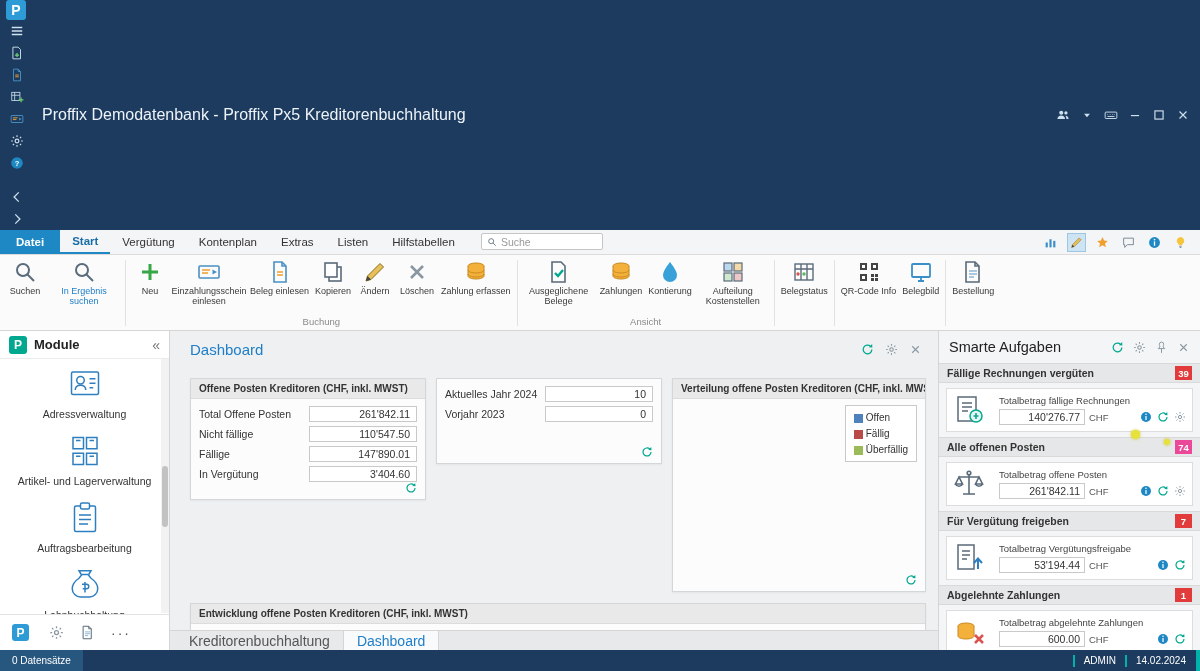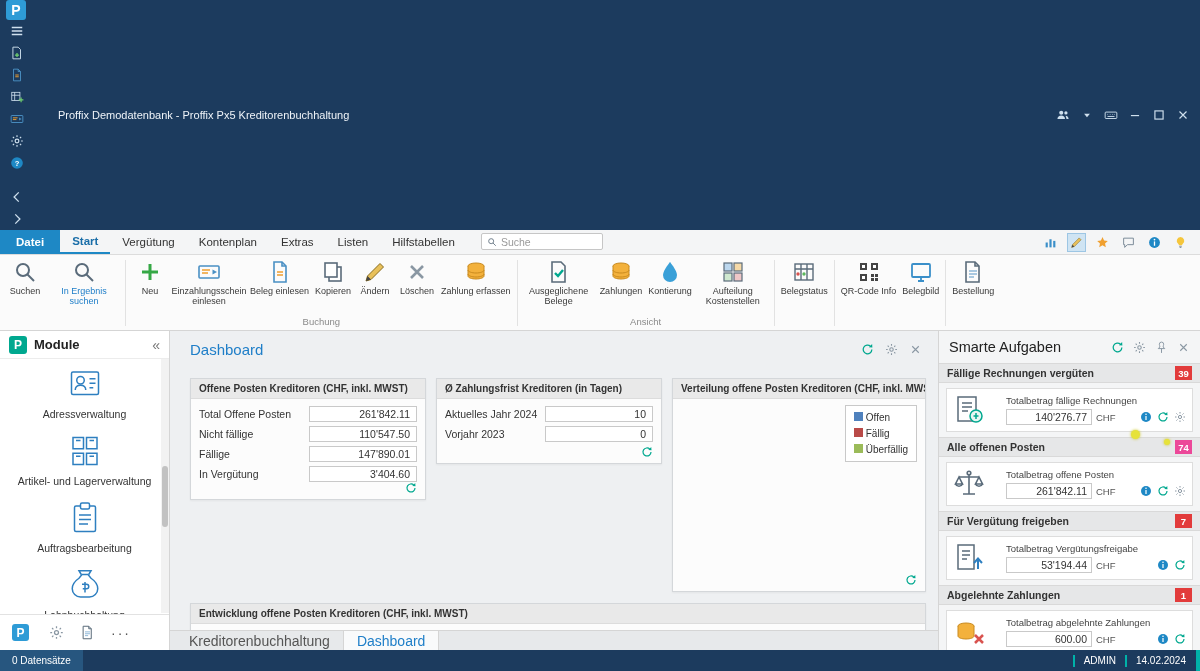--- a/index.html
+++ b/index.html
@@ -6,21 +6,21 @@
 html,body{width:1200px;height:671px;overflow:hidden}
 body{font-family:"Liberation Sans","DejaVu Sans",sans-serif;font-size:11px;color:#333;background:#fff}
 .app{width:1200px;height:671px;display:flex;flex-direction:column}
 
 .titlebar{flex:0 0 30px;background:#1c3b5e;display:flex;align-items:center;color:#d7e2ec;padding:0 6px;gap:2px}
 .logo{width:20px;height:20px;background:#2e9bd6;color:#fff;border-radius:3px;font-weight:bold;font-size:14px;display:flex;align-items:center;justify-content:center;margin-right:4px}
 .logo.small{width:17px;height:17px;font-size:12px}
 .tbtn{width:22px;height:22px;display:flex;align-items:center;justify-content:center;color:#cfe0ee}
 .tbtn svg{width:14px;height:14px}
 .tsep{width:1px;height:16px;background:#46617f;margin:0 5px}
-.tb-title{font-size:11px;color:#eef3f8;margin-left:26px;white-space:nowrap}
+.tb-title{font-size:16px;color:#eef3f8;margin-left:10px;white-space:nowrap}
 .tb-spacer{flex:1}
 .tb-right{display:flex;align-items:center;gap:2px}
 
 .tabbar{flex:0 0 23px;background:#f4f5f6;border-bottom:1px solid #dcdcdc;display:flex;align-items:stretch}
 .menu-tabs{display:flex;align-items:stretch}
 .mtab{padding:0 12px;display:flex;align-items:center;font-size:11.5px;color:#333;cursor:default}
 .mtab.backstage{background:#1e88c5;color:#fff;font-weight:bold;padding:6px 16px}
 .mtab.active{color:#1a6ea8;font-weight:bold;border-bottom:2px solid #1e88c5}
 .searchbox{width:122px;height:17px;margin:3px 0 0 14px;background:#fff;border:1px solid #c6c6c6;border-radius:2px;display:flex;align-items:center;padding:0 5px;gap:4px}
 .searchbox .sic{width:10px;height:10px;display:flex}
@@ -81,21 +81,21 @@
 .prefresh{position:absolute;right:8px;bottom:5px;display:flex;cursor:default}
 .prefresh svg{width:12px;height:12px}
 
 .pie-box{position:absolute;left:0;top:20px;right:0;bottom:0}
 .pie{position:absolute;left:22px;top:22px;width:164px;height:164px;border-radius:50%}
 .pie-label{position:absolute;font-size:9.5px;color:#fff;padding:1px 5px;border:1px solid rgba(255,255,255,.75);white-space:nowrap}
 .pl0{left:50px;top:56px}
 .pl1{left:10px;top:82px}
 .pl2{left:34px;top:138px}
 .pie-legend{position:absolute;right:8px;top:26px;background:#fff;border:1px solid #c9c9c9;padding:6px 8px;display:flex;flex-direction:column;gap:5px;z-index:2}
-.lgrow{display:flex;align-items:flex-start;gap:3px;font-size:10px;color:#333}
+.lgrow{display:flex;align-items:flex-end;gap:3px;font-size:10px;color:#333}
 .sw{width:9px;height:9px;flex:0 0 9px}
 
 #bar-ylabels{position:absolute;left:0;top:32px;width:52px;height:140px}
 #bar-plot{position:absolute;left:58px;top:32px;width:590px;height:140px;background:#fff;border:1px solid #c9c9c9}
 #bar-cols{position:absolute;left:0;right:0;top:0;bottom:0;display:flex}
 .bcol{flex:1;display:flex;align-items:flex-end;justify-content:center;gap:1px}
 #bar-legend{position:absolute;right:20px;top:40px;width:58px;background:#fff;border:1px solid #c9c9c9;padding:5px 6px;display:flex;flex-direction:column;gap:5px}
 .blrow{display:flex;align-items:center;gap:5px;font-size:9.5px;color:#333}
 .cbx{width:11px;height:11px;border:1px solid #888;background:#fff;display:flex;align-items:center;justify-content:center;font-size:9px;line-height:1;font-weight:bold}
 
@@ -105,21 +105,21 @@
 
 .taskpanel{flex:0 0 262px;background:#f4f5f6;border-left:1px solid #d5d5d5;position:relative;overflow:hidden}
 .tp-head{height:32px;display:flex;align-items:center;padding:0 10px;gap:9px}
 .tp-title{font-size:14.5px;color:#222;flex:1}
 .tp-icons{display:flex;gap:9px;align-items:center}
 .tp-ico{display:flex;cursor:default}
 .tp-ico svg{width:13px;height:13px}
 .tsec-h{height:20px;background:#e6e7e8;border-top:1px solid #d9d9d9;border-bottom:1px solid #d9d9d9;display:flex;align-items:center;padding:0 8px}
 .tsec-h .tt{flex:1;font-size:10.5px;font-weight:bold;color:#333}
 .badge{min-width:17px;height:14px;color:#fff;font-size:9.5px;font-weight:bold;display:flex;align-items:center;justify-content:center;padding:0 3px}
-.tcard{background:#fff;border:1px solid #ddd;margin:5px 7px;padding:5px 6px;display:flex;gap:21px;align-items:center}
+.tcard{background:#fff;border:1px solid #ddd;margin:5px 7px;padding:5px 6px;display:flex;gap:14px;align-items:center}
 .ticon{width:32px;height:32px;flex:0 0 32px;display:flex}
 .ticon svg{width:32px;height:32px}
 .tbody{flex:1;min-width:0}
 .tdesc{font-size:9.5px;color:#444;margin-bottom:3px;white-space:nowrap;overflow:hidden}
 .tval-row{display:flex;align-items:center;gap:4px}
 .tval{width:86px;border:1px solid #c9c9c9;background:#fff;text-align:right;font-size:10.5px;padding:1px 4px}
 .tcur{font-size:9.5px;color:#555}
 .tmini{margin-left:auto;display:flex;gap:5px;align-items:center}
 .tmini svg{width:12px;height:12px}
 .dot{position:absolute;background:#e6e23a;border-radius:50%;box-shadow:0 0 3px #cbc520;z-index:5}
@@ -601,21 +601,20 @@
           </div>
         <span class="prefresh teal">
             <svg viewBox="0 0 24 24" fill="none" stroke="currentColor" stroke-width="2.4">
               <path d="M20 12a8 8 0 1 1-2.3-5.7"></path>
               <path d="M20.5 2l.5 6.5-6.5-.5z" fill="currentColor" stroke="none"></path>
             </svg>
           </span>
       </div>
 
       <div class="panel" id="panel-days">
-        <div class="panel-h">Ø Zahlungsfrist Kreditoren (in Tagen)</div>
         <div class="prows" id="zfrows">
             <div class="prow">
               <div class="pl">Aktuelles Jahr 2024</div>
               <div class="pv">10</div>
             </div>
             <div class="prow">
               <div class="pl">Vorjahr 2023</div>
               <div class="pv">0</div>
             </div>
           </div>

